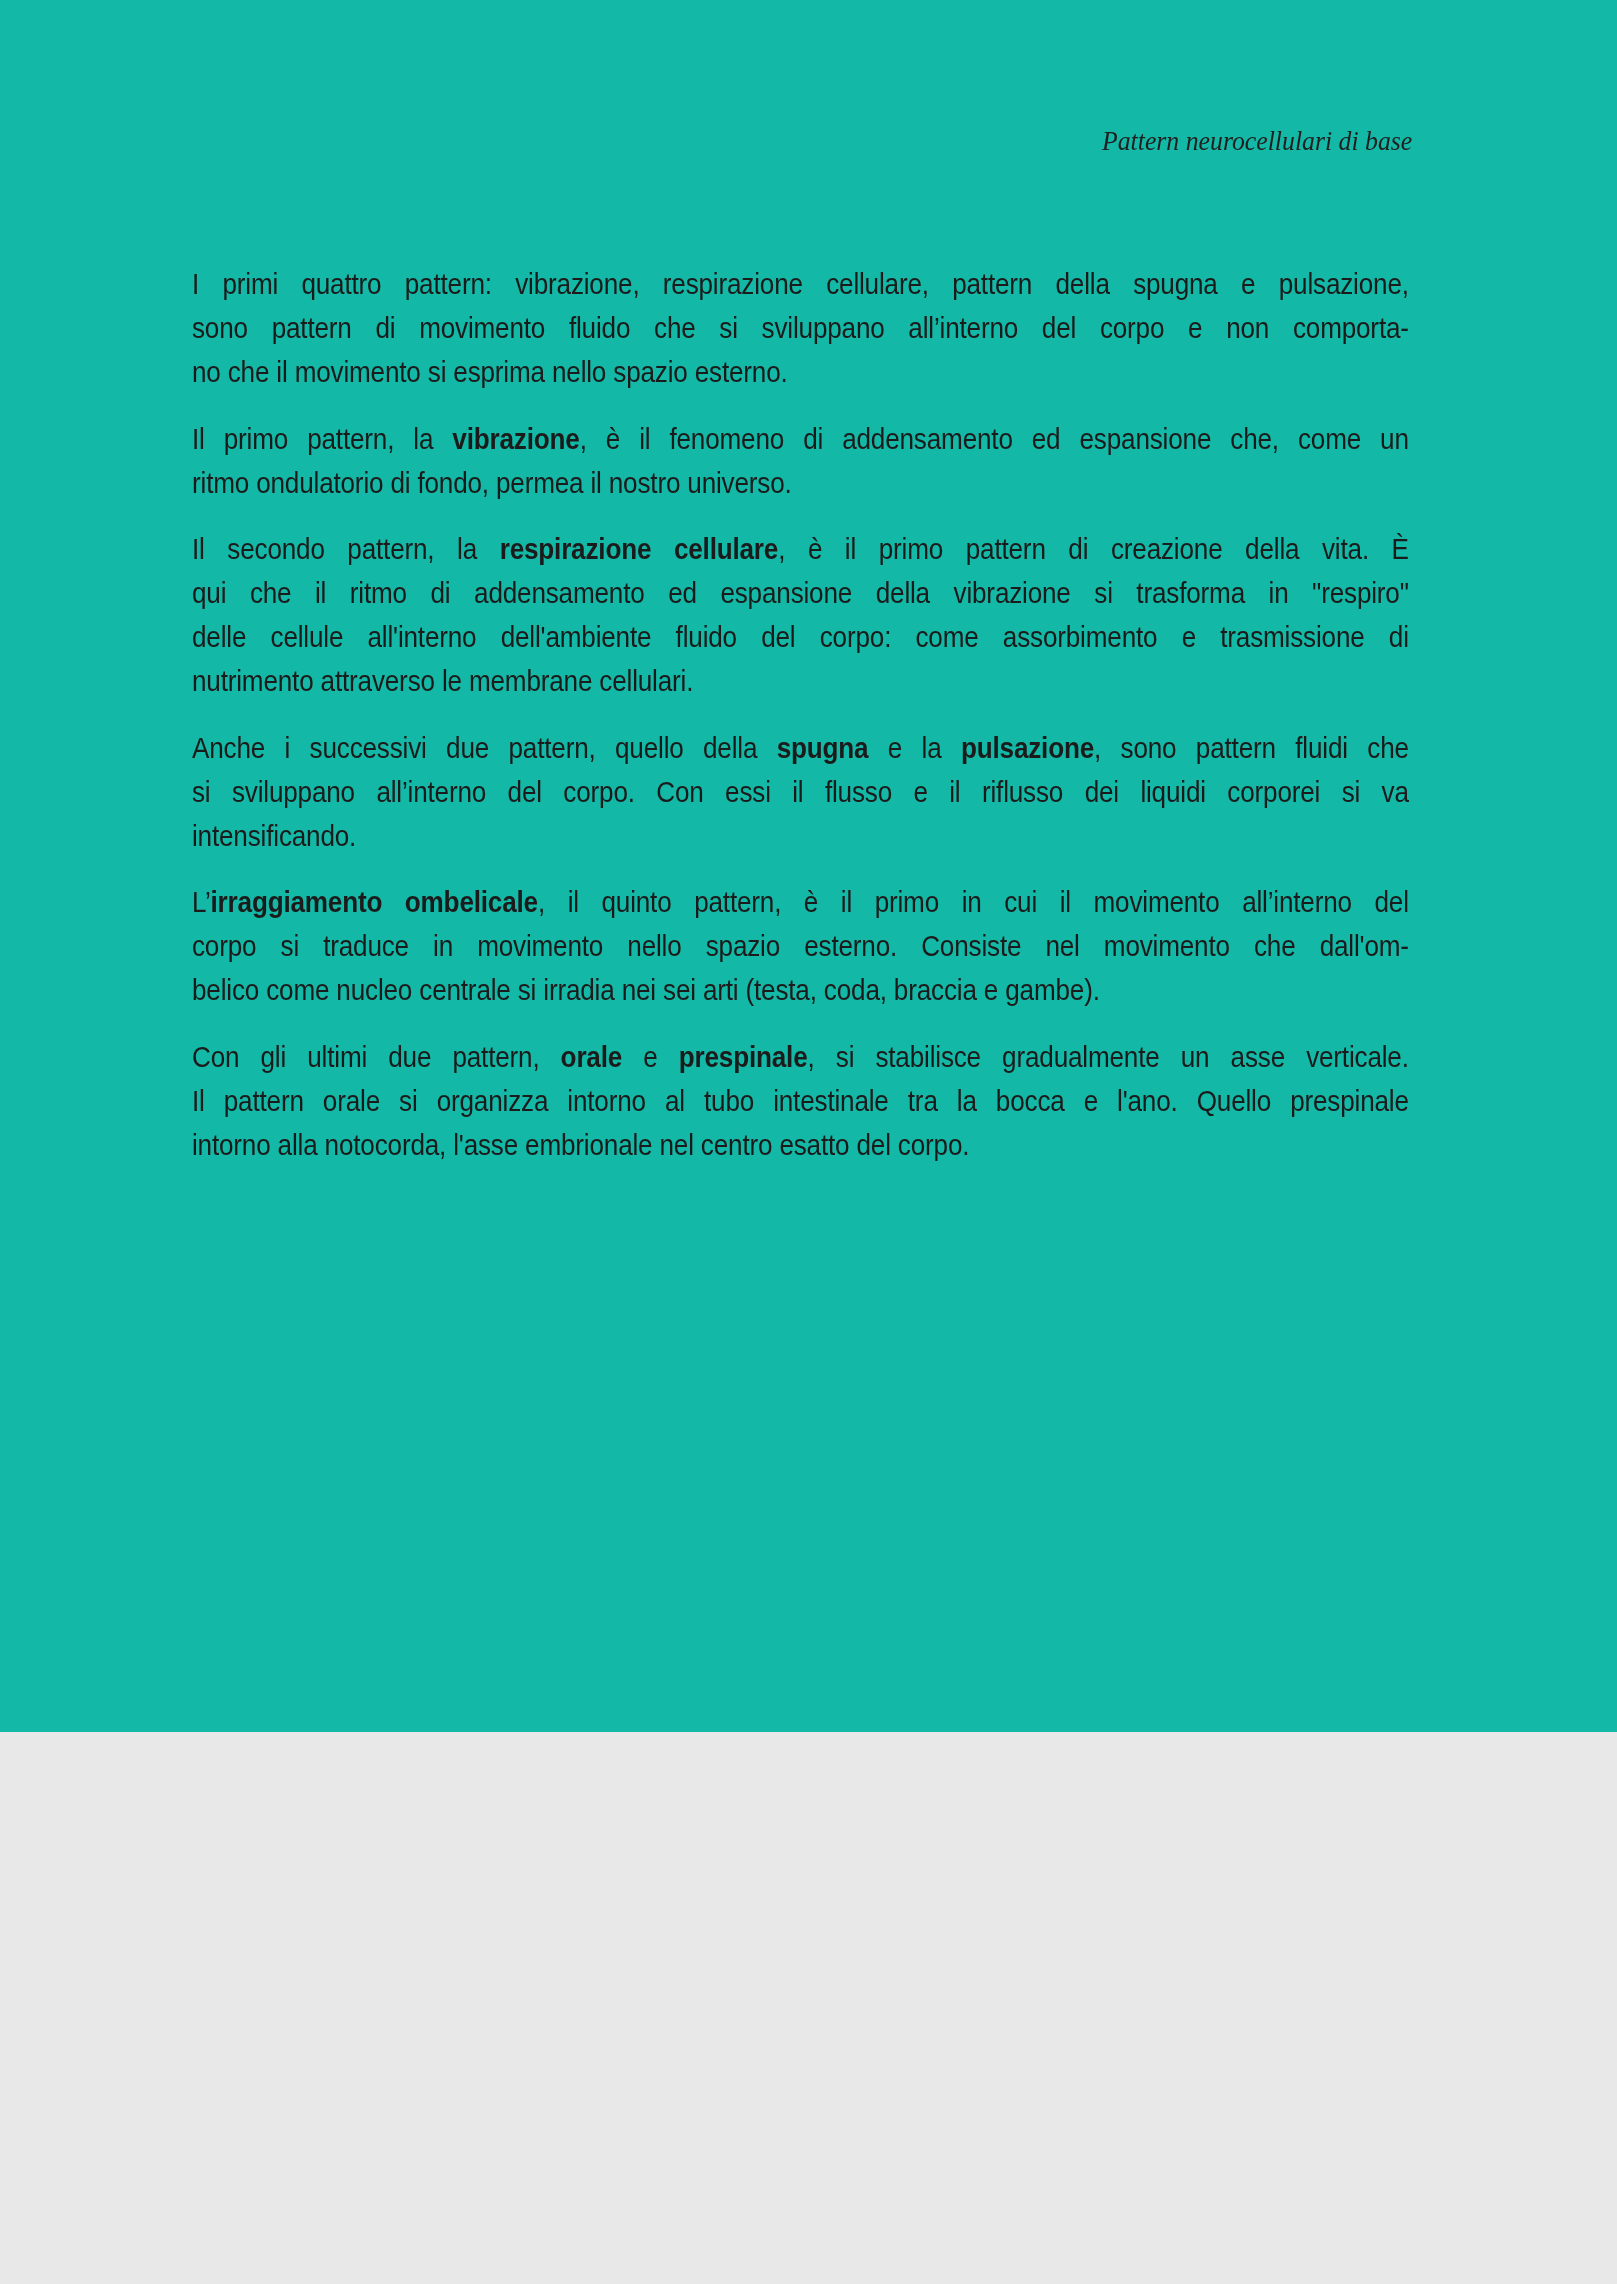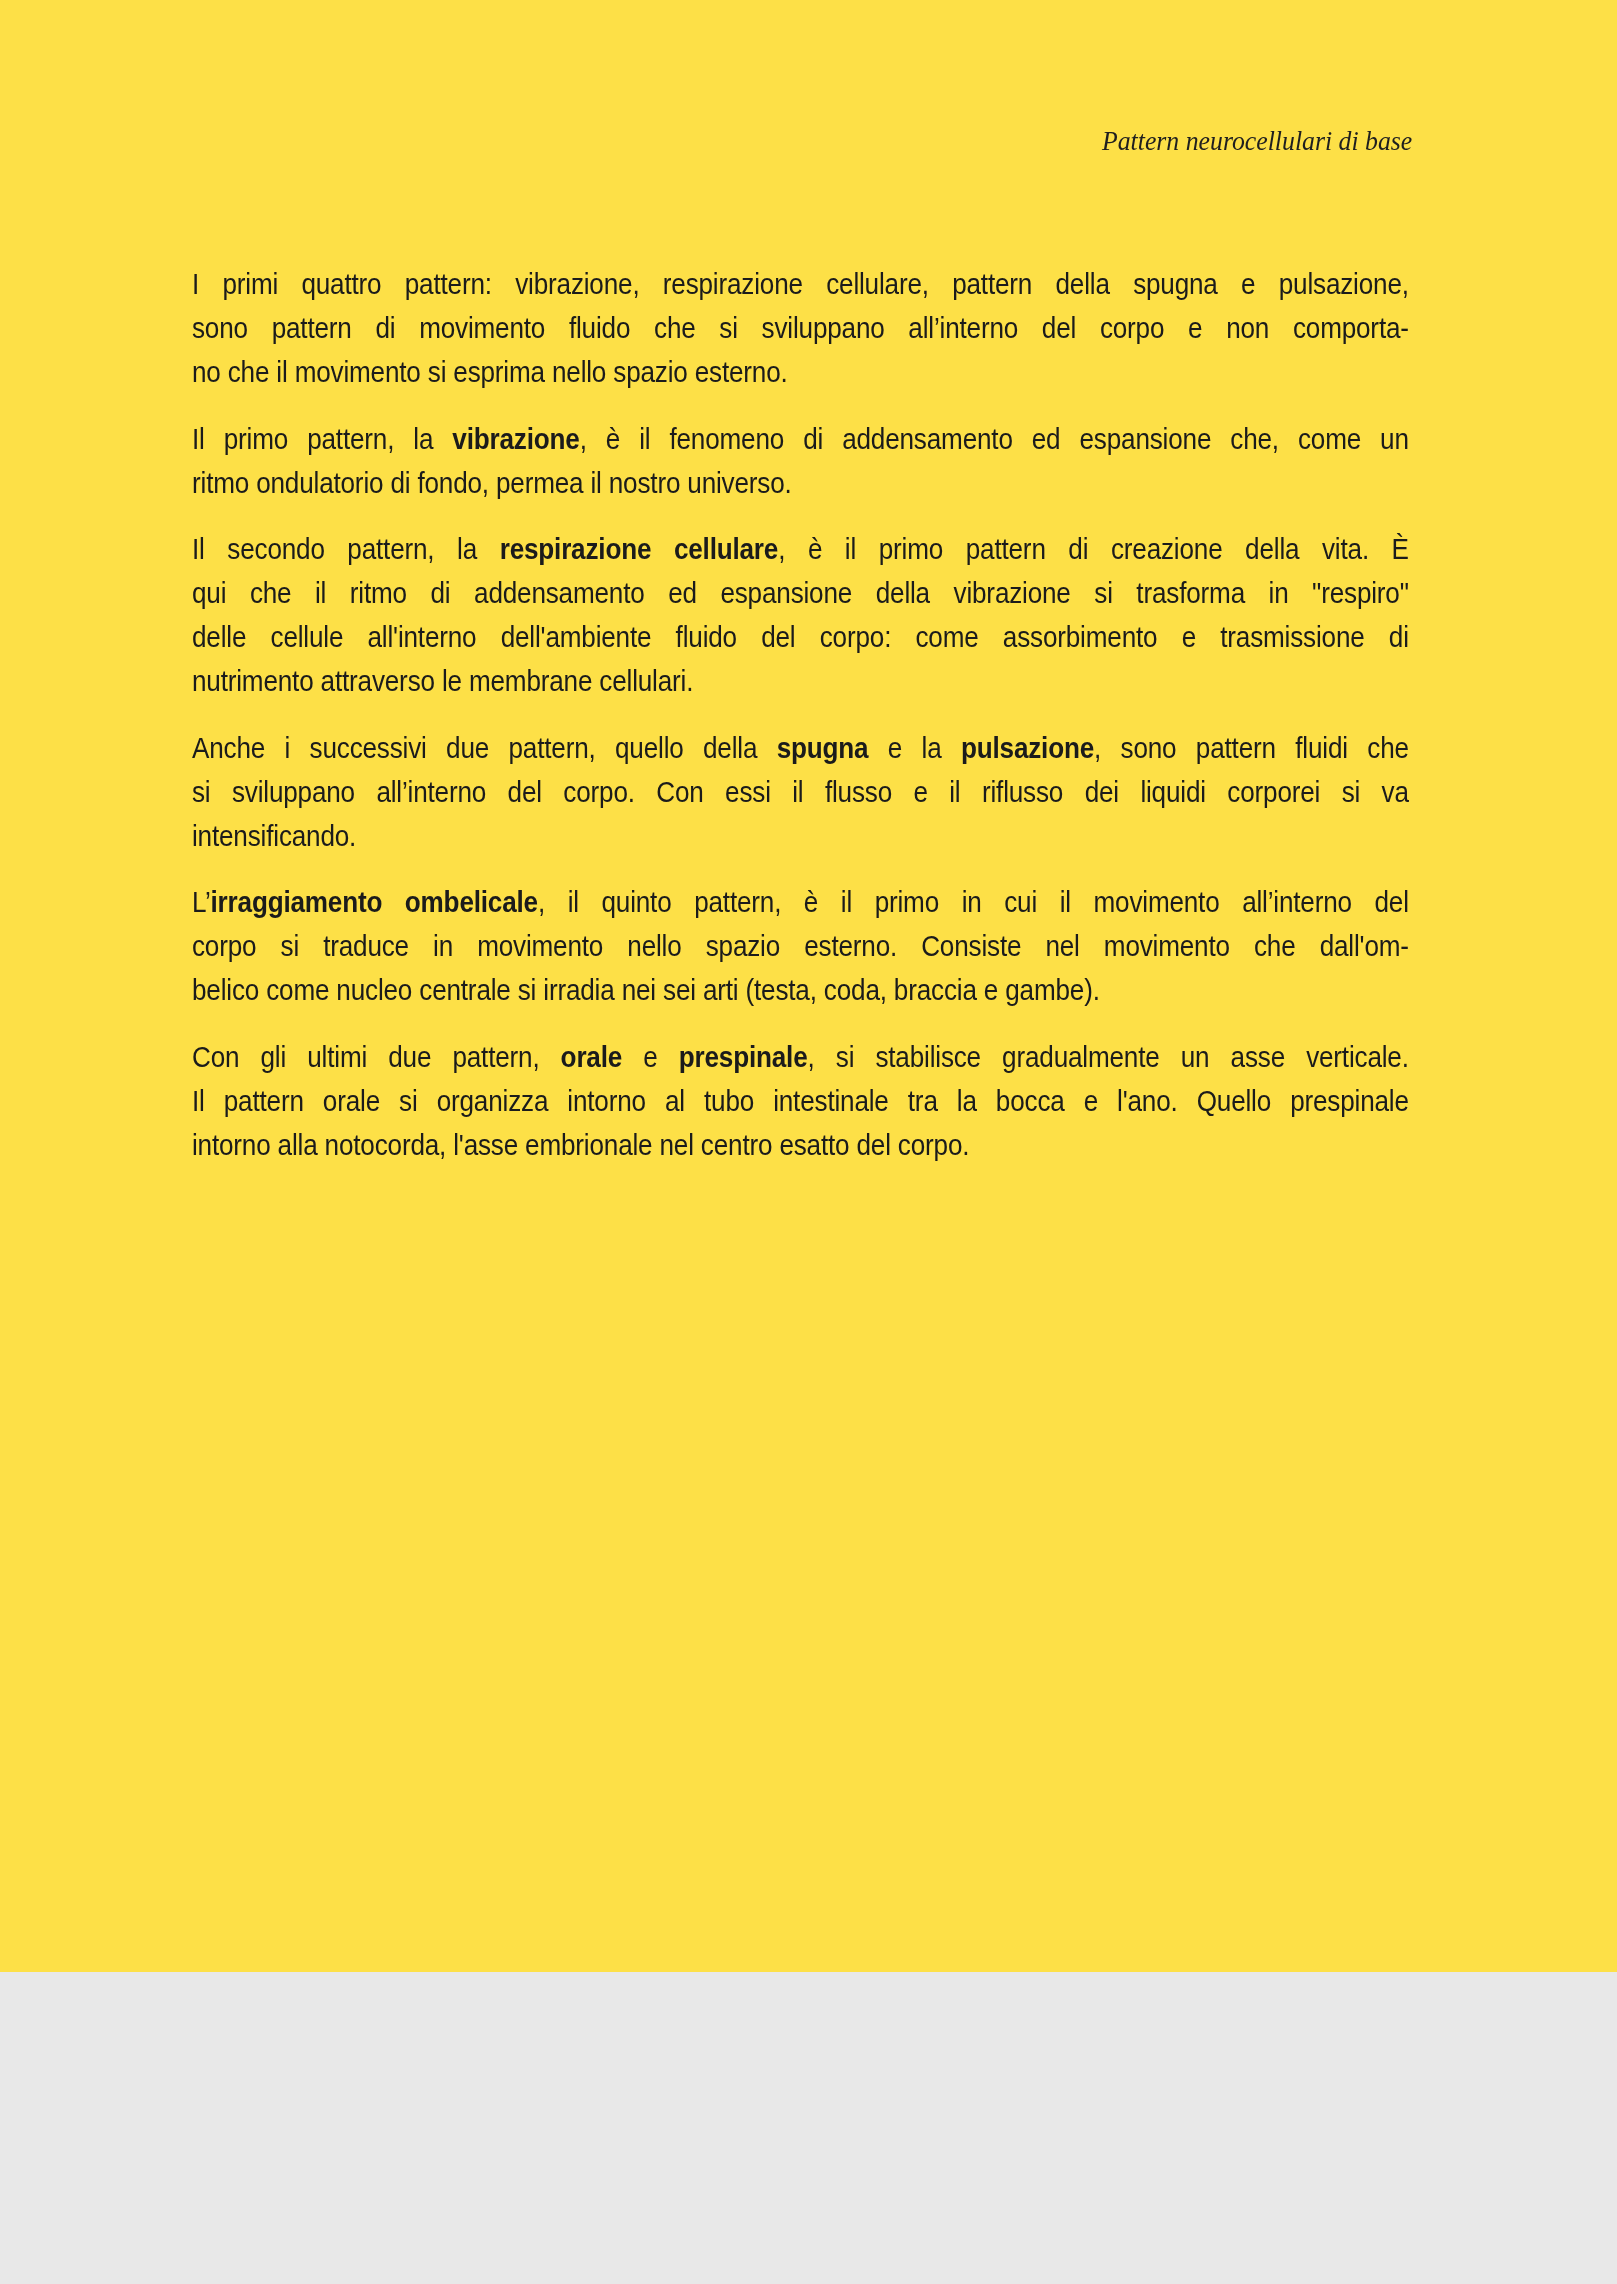--- a/index.html
+++ b/index.html
@@ -3,23 +3,23 @@
 <meta charset="utf-8">
 <style>
   html, body {
     margin: 0;
     padding: 0;
     background: #e8e8e8;
   }
   .page {
     position: relative;
     width: 1618px;
-    height: 1972px;
+    height: 1732px;
     margin: 0 auto;
-    background: #fde047;
+    background: #14b8a6;
     color: #1b1b1b;
     font-family: "Liberation Sans", sans-serif;
     overflow: hidden;
   }
   .running-head {
     position: absolute;
     top: 125px;
     right: 206px;
     font-family: "Liberation Serif", serif;
     font-style: italic;

